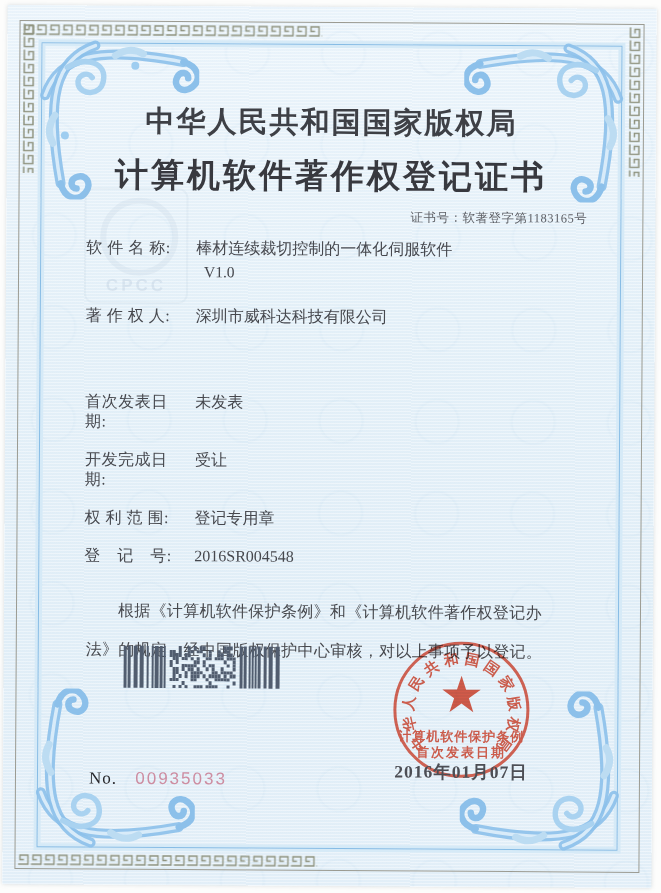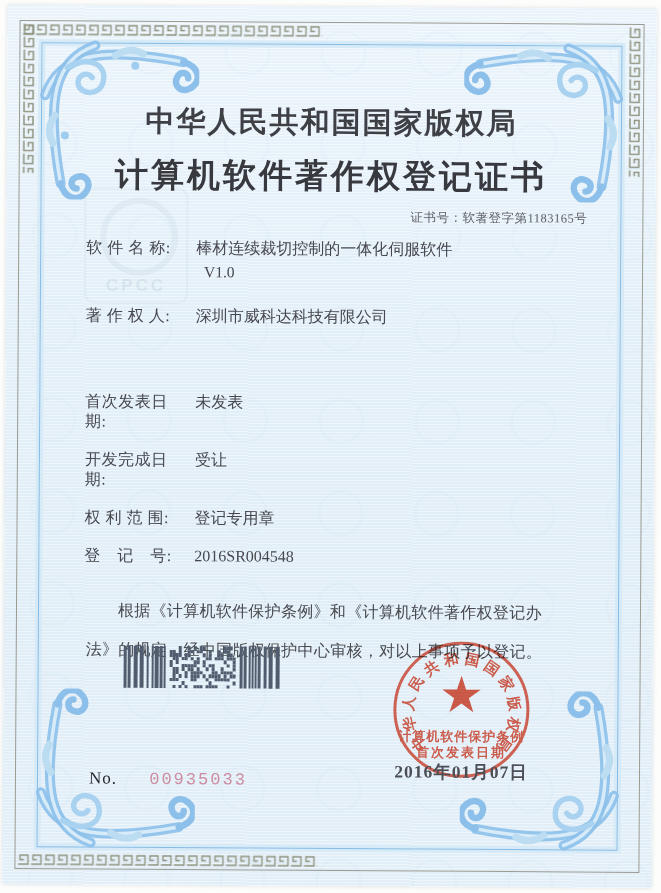--- a/index.html
+++ b/index.html
@@ -87,21 +87,21 @@
     font-size:13px;font-weight:bold;color:#e0543f;letter-spacing:1px;}
   .seal-t2{position:absolute;left:0;right:0;top:104px;text-align:center;
     font-size:13px;font-weight:bold;color:#e0543f;letter-spacing:2px;}
   .seal-date{
     position:absolute;left:368px;top:752px;width:180px;text-align:center;z-index:5;
     font-size:17.5px;font-weight:bold;color:#4c4e55;letter-spacing:1px;
   }
   
   .no-line{position:absolute;left:86px;top:763px;z-index:4;font-size:17px;}
   .no-line .nl{color:#26262a;letter-spacing:1px;}
-  .no-line .nv{color:#cd8da1;margin-left:28px;letter-spacing:2px;font-family:Liberation Mono, monospace;}
+  .no-line .nv{color:#cd8da1;margin-left:14px;letter-spacing:2px;font-family:Liberation Sans, sans-serif;}
   
   .wm{
     position:absolute;left:78px;top:182px;width:100px;height:112px;z-index:1;
     border:2px solid rgba(160,180,200,.22);border-radius:10px;opacity:.55;
   }
   .wm .wm-circle{
     position:absolute;left:14px;top:8px;width:66px;height:66px;border-radius:50%;
     border:6px solid rgba(165,185,205,.25);
   }
   .wm .wm-txt{

